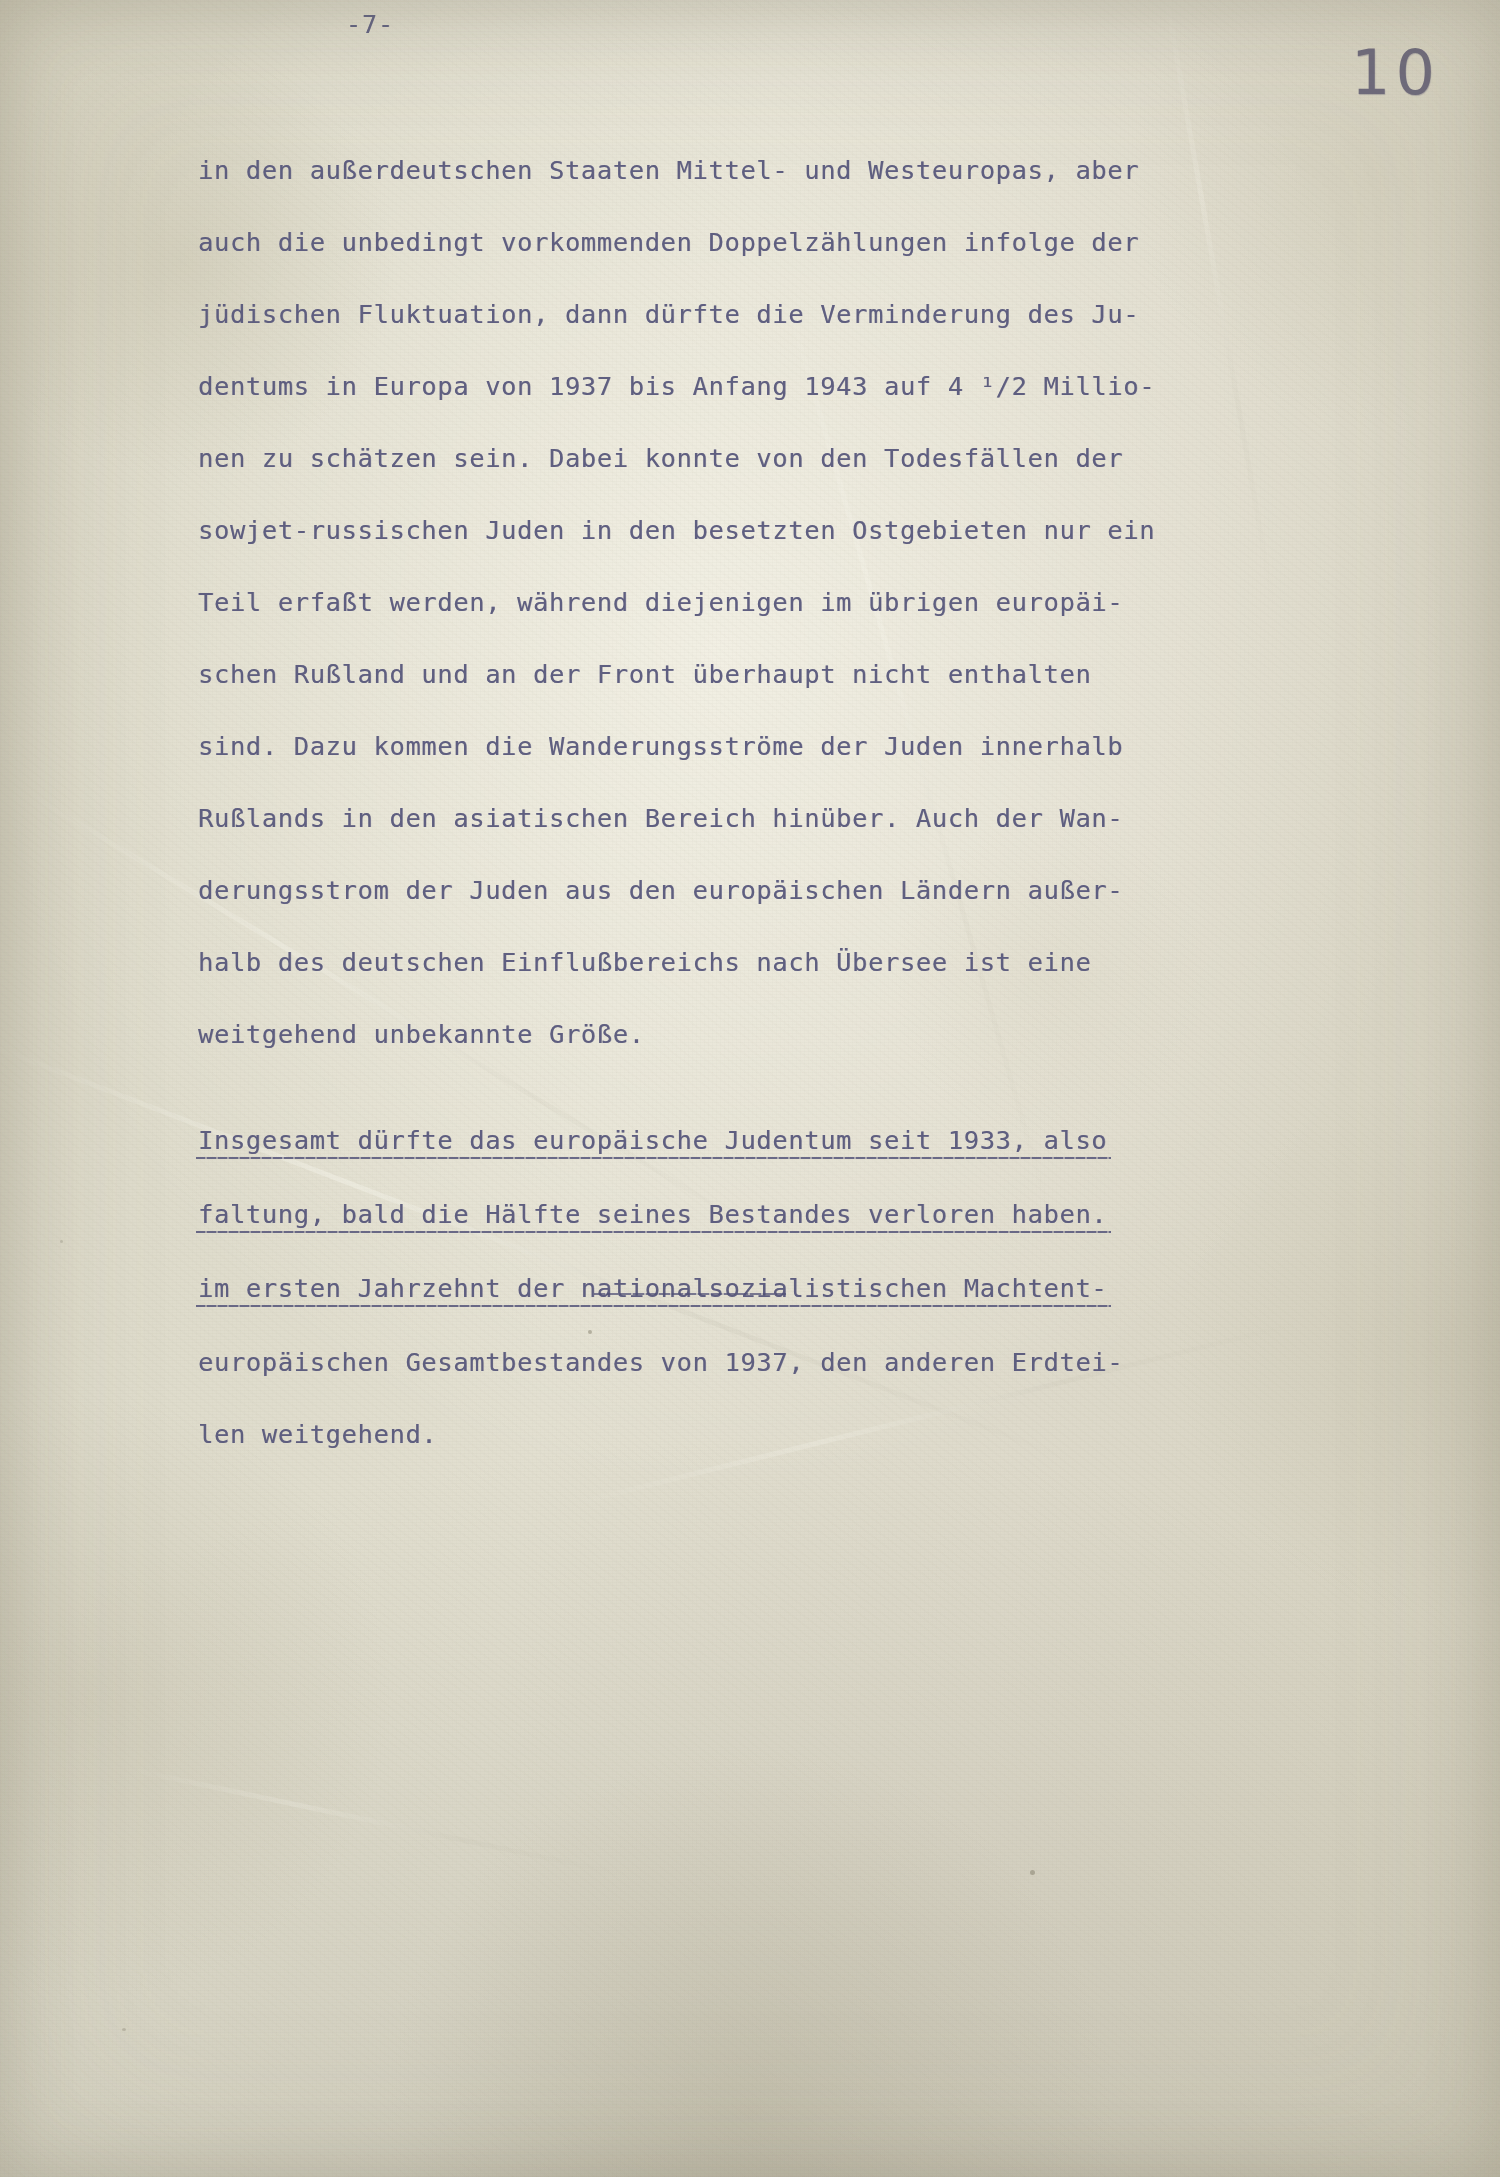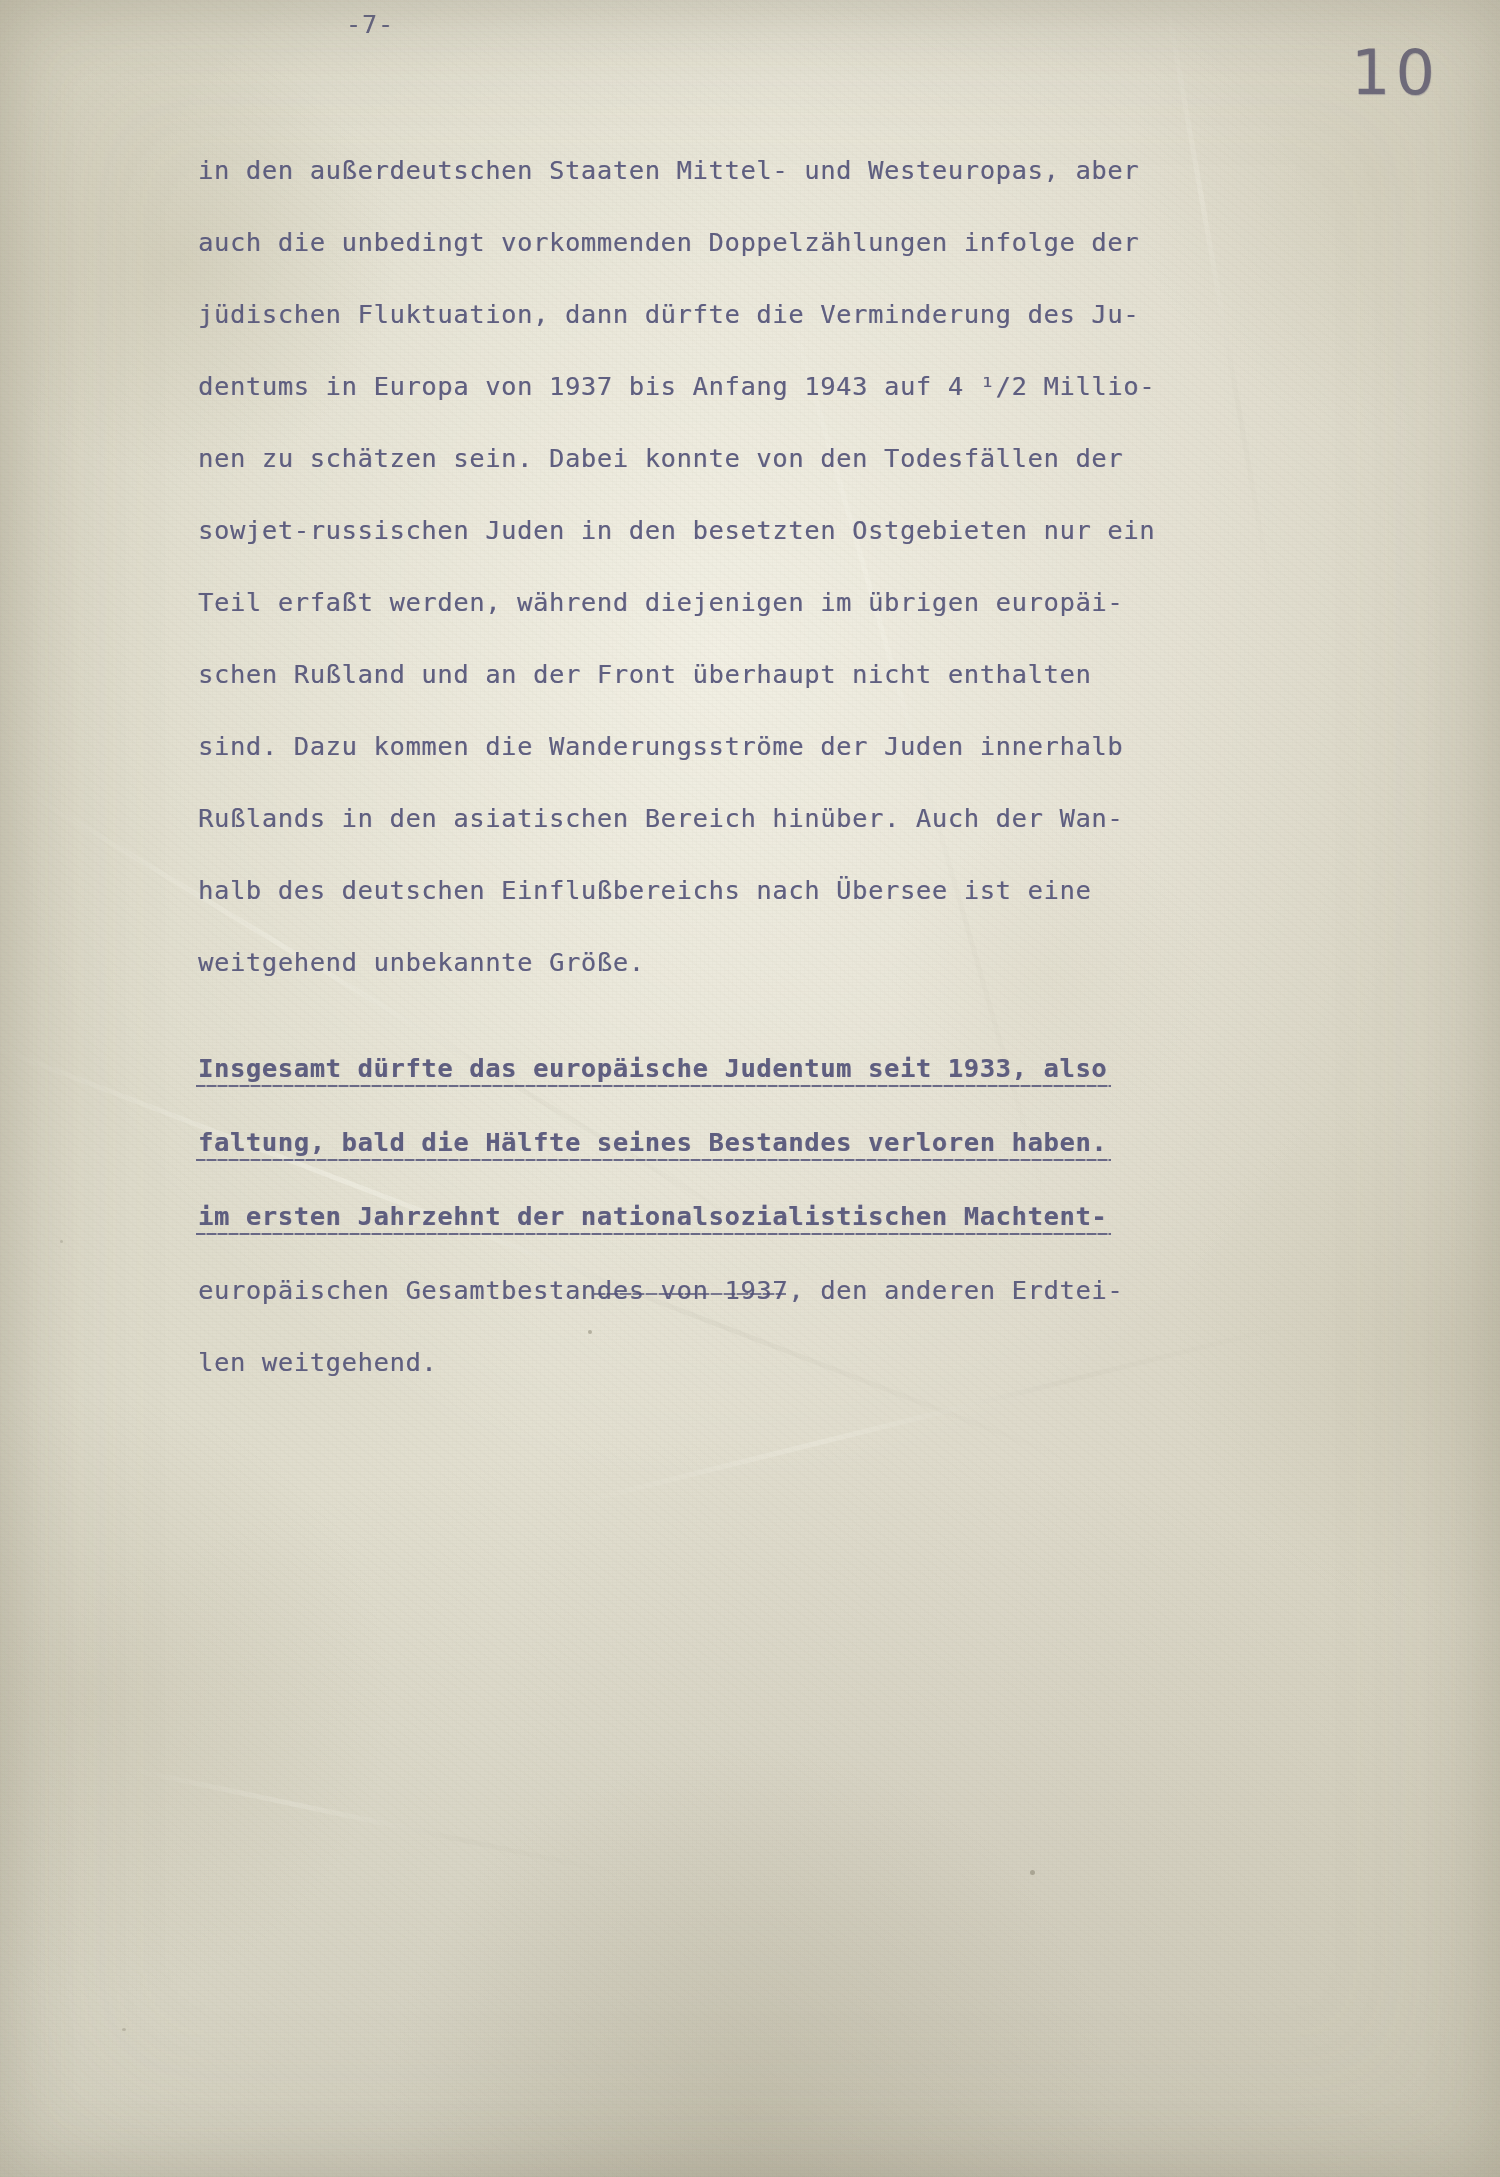--- a/index.html
+++ b/index.html
@@ -123,21 +123,21 @@
     position: absolute;
     left: -2px;
     right: -4px;
     bottom: 3px;
     height: 2px;
     background:
       repeating-linear-gradient(90deg,
         rgba(85,85,122,0.92) 0px, rgba(85,85,122,0.92) 9px,
         rgba(85,85,122,0.45) 9px, rgba(85,85,122,0.45) 11px);
   }
-  .underline-row { display: block; font-weight: bold; }
+  .underline-row { display: block; }
 
   .separator {
     position: absolute;
     top: 1293px;
     left: 594px;
     width: 192px;
     height: 2px;
     background:
       repeating-linear-gradient(90deg,
         rgba(80,80,118,0.85) 0px, rgba(80,80,118,0.85) 11px,
@@ -175,20 +175,21 @@
       <div class="ink line">in den außerdeutschen Staaten Mittel- und Westeuropas, aber</div>
       <div class="ink line">auch die unbedingt vorkommenden Doppelzählungen infolge der</div>
       <div class="ink line">jüdischen Fluktuation, dann dürfte die Verminderung des Ju-</div>
       <div class="ink line">dentums in Europa von 1937 bis Anfang 1943 auf 4 ¹/2 Millio-</div>
       <div class="ink line">nen zu schätzen sein. Dabei konnte von den Todesfällen der</div>
       <div class="ink line">sowjet-russischen Juden in den besetzten Ostgebieten nur ein</div>
       <div class="ink line">Teil erfaßt werden, während diejenigen im übrigen europäi-</div>
       <div class="ink line">schen Rußland und an der Front überhaupt nicht enthalten</div>
       <div class="ink line">sind. Dazu kommen die Wanderungsströme der Juden innerhalb</div>
       <div class="ink line">Rußlands in den asiatischen Bereich hinüber. Auch der Wan-</div>
+      <div class="ink line">derungsstrom der Juden aus den europäischen Ländern außer-</div>
       <div class="ink line">halb des deutschen Einflußbereichs nach Übersee ist eine</div>
       <div class="ink line">weitgehend unbekannte Größe.</div>
     </div>
 
     <div class="para last">
       <span class="underline-row"><span class="ink line underlined">Insgesamt dürfte das europäische Judentum seit 1933, also</span></span>
       <span class="underline-row"><span class="ink line underlined">faltung, bald die Hälfte seines Bestandes verloren haben.</span></span>
       <span class="underline-row"><span class="ink line underlined">im ersten Jahrzehnt der nationalsozialistischen Machtent-</span></span>
       <div class="ink line">europäischen Gesamtbestandes von 1937, den anderen Erdtei-</div>
       <div class="ink line">len weitgehend.</div>

